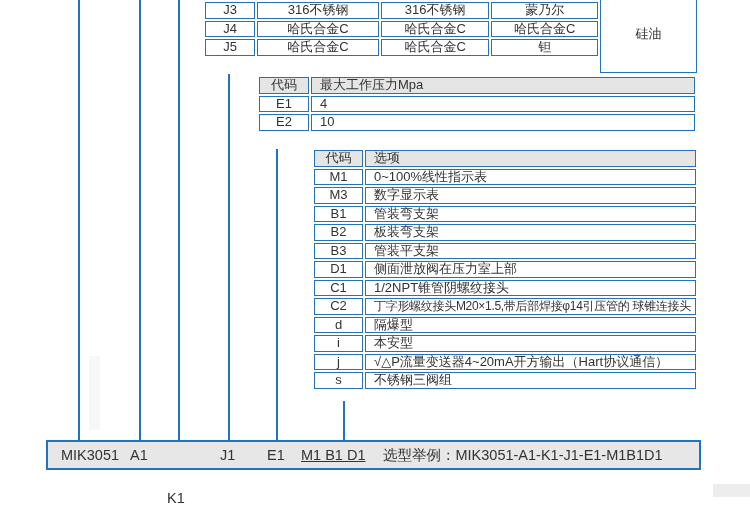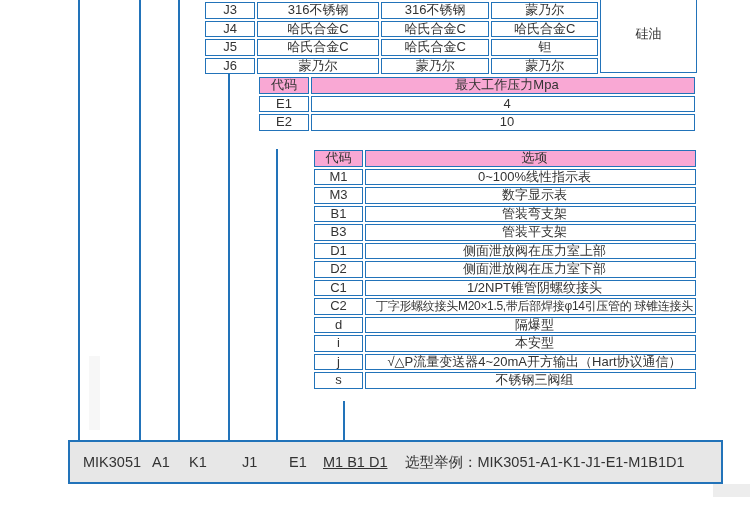--- a/index.html
+++ b/index.html
@@ -9,32 +9,32 @@
   }
   
   .vline{position:absolute;width:1.5px;background:#2273b9;}
   
   table.sel{border-collapse:separate;border-spacing:2px;table-layout:fixed;position:absolute;}
   table.sel td{
     border:1.5px solid #2273b9;box-sizing:border-box;height:16.5px;
     font-size:13px;line-height:14px;text-align:center;vertical-align:middle;
     padding:0;white-space:nowrap;overflow:hidden;background:#fff;color:#333;
   }
-  table.sel td.hdr{background:#f9a8d4;}
-  table.sel td.lft{text-align:center;padding-left:8px;}
+  table.sel td.hdr{background:#e5e5e5;}
+  table.sel td.lft{text-align:left;padding-left:8px;}
   table.sel td.small{font-size:12px;letter-spacing:-0.3px;}
   
   #fill-cell{
     position:absolute;left:600px;top:-4px;width:97px;height:77px;box-sizing:border-box;
     border:1.5px solid #2273b9;border-top:none;background:#fff;
     display:flex;align-items:center;justify-content:center;font-size:13px;color:#333;
   }
   
   #model-bar{
-    position:absolute;left:68px;top:440px;width:655px;height:44px;box-sizing:border-box;
+    position:absolute;left:46px;top:440px;width:655px;height:30px;box-sizing:border-box;
     background:#e7e7e7;border:2px solid #2273b9;
   }
   #model-bar .seg{
     position:absolute;top:50%;transform:translateY(-50%);
     font-size:14.5px;color:#333;white-space:nowrap;
   }
   .watermark{position:absolute;background:#ededed;}
 </style>
 </head>
 <body>
@@ -66,26 +66,20 @@
       <td>J4</td>
       <td>哈氏合金C</td>
       <td>哈氏合金C</td>
       <td>哈氏合金C</td>
     </tr>
     <tr>
       <td>J5</td>
       <td>哈氏合金C</td>
       <td>哈氏合金C</td>
       <td>钽</td>
-    </tr>
-    <tr>
-      <td>J6</td>
-      <td>蒙乃尔</td>
-      <td>蒙乃尔</td>
-      <td>蒙乃尔</td>
     </tr>
   </tbody>
     </table>
 
   <div id="fill-cell">
     <span>硅油</span>
   </div>
 
   <table class="sel" id="e-table" style="left:257px;top:75px;width:440px;">
     <colgroup>
@@ -124,30 +118,30 @@
     </tr>
     <tr>
       <td>M3</td>
       <td class="lft">数字显示表</td>
     </tr>
     <tr>
       <td>B1</td>
       <td class="lft">管装弯支架</td>
     </tr>
     <tr>
+      <td>B2</td>
+      <td class="lft">板装弯支架</td>
+    </tr>
+    <tr>
       <td>B3</td>
       <td class="lft">管装平支架</td>
     </tr>
     <tr>
       <td>D1</td>
       <td class="lft">侧面泄放阀在压力室上部</td>
-    </tr>
-    <tr>
-      <td>D2</td>
-      <td class="lft">侧面泄放阀在压力室下部</td>
     </tr>
     <tr>
       <td>C1</td>
       <td class="lft">1/2NPT锥管阴螺纹接头</td>
     </tr>
     <tr>
       <td>C2</td>
       <td class="lft small">丁字形螺纹接头M20×1.5,带后部焊接φ14引压管的 球锥连接头</td>
     </tr>
     <tr>
@@ -165,21 +159,21 @@
     <tr>
       <td>s</td>
       <td class="lft">不锈钢三阀组</td>
     </tr>
   </tbody>
     </table>
 
   <div id="model-bar">
     <span class="seg" style="left:13px;">MIK3051</span>
     <span class="seg" style="left:82px;">A1</span>
-    <span class="seg" style="left:119px;">K1</span>
+    <span class="seg" style="left:119px;margin-top:43px;">K1</span>
     <span class="seg" style="left:172px;">J1</span>
     <span class="seg" style="left:219px;">E1</span>
     <span class="seg" style="left:253px;text-decoration:underline;">M1 B1 D1</span>
     <span class="seg" style="left:335px;">选型举例：MIK3051-A1-K1-J1-E1-M1B1D1</span>
   </div>
 
   <div class="watermark" style="left:713px;top:484px;width:37px;height:13px;"></div>
   <div class="watermark" style="left:89px;top:356px;width:11px;height:74px;opacity:.45;"></div>
 
 </div>

